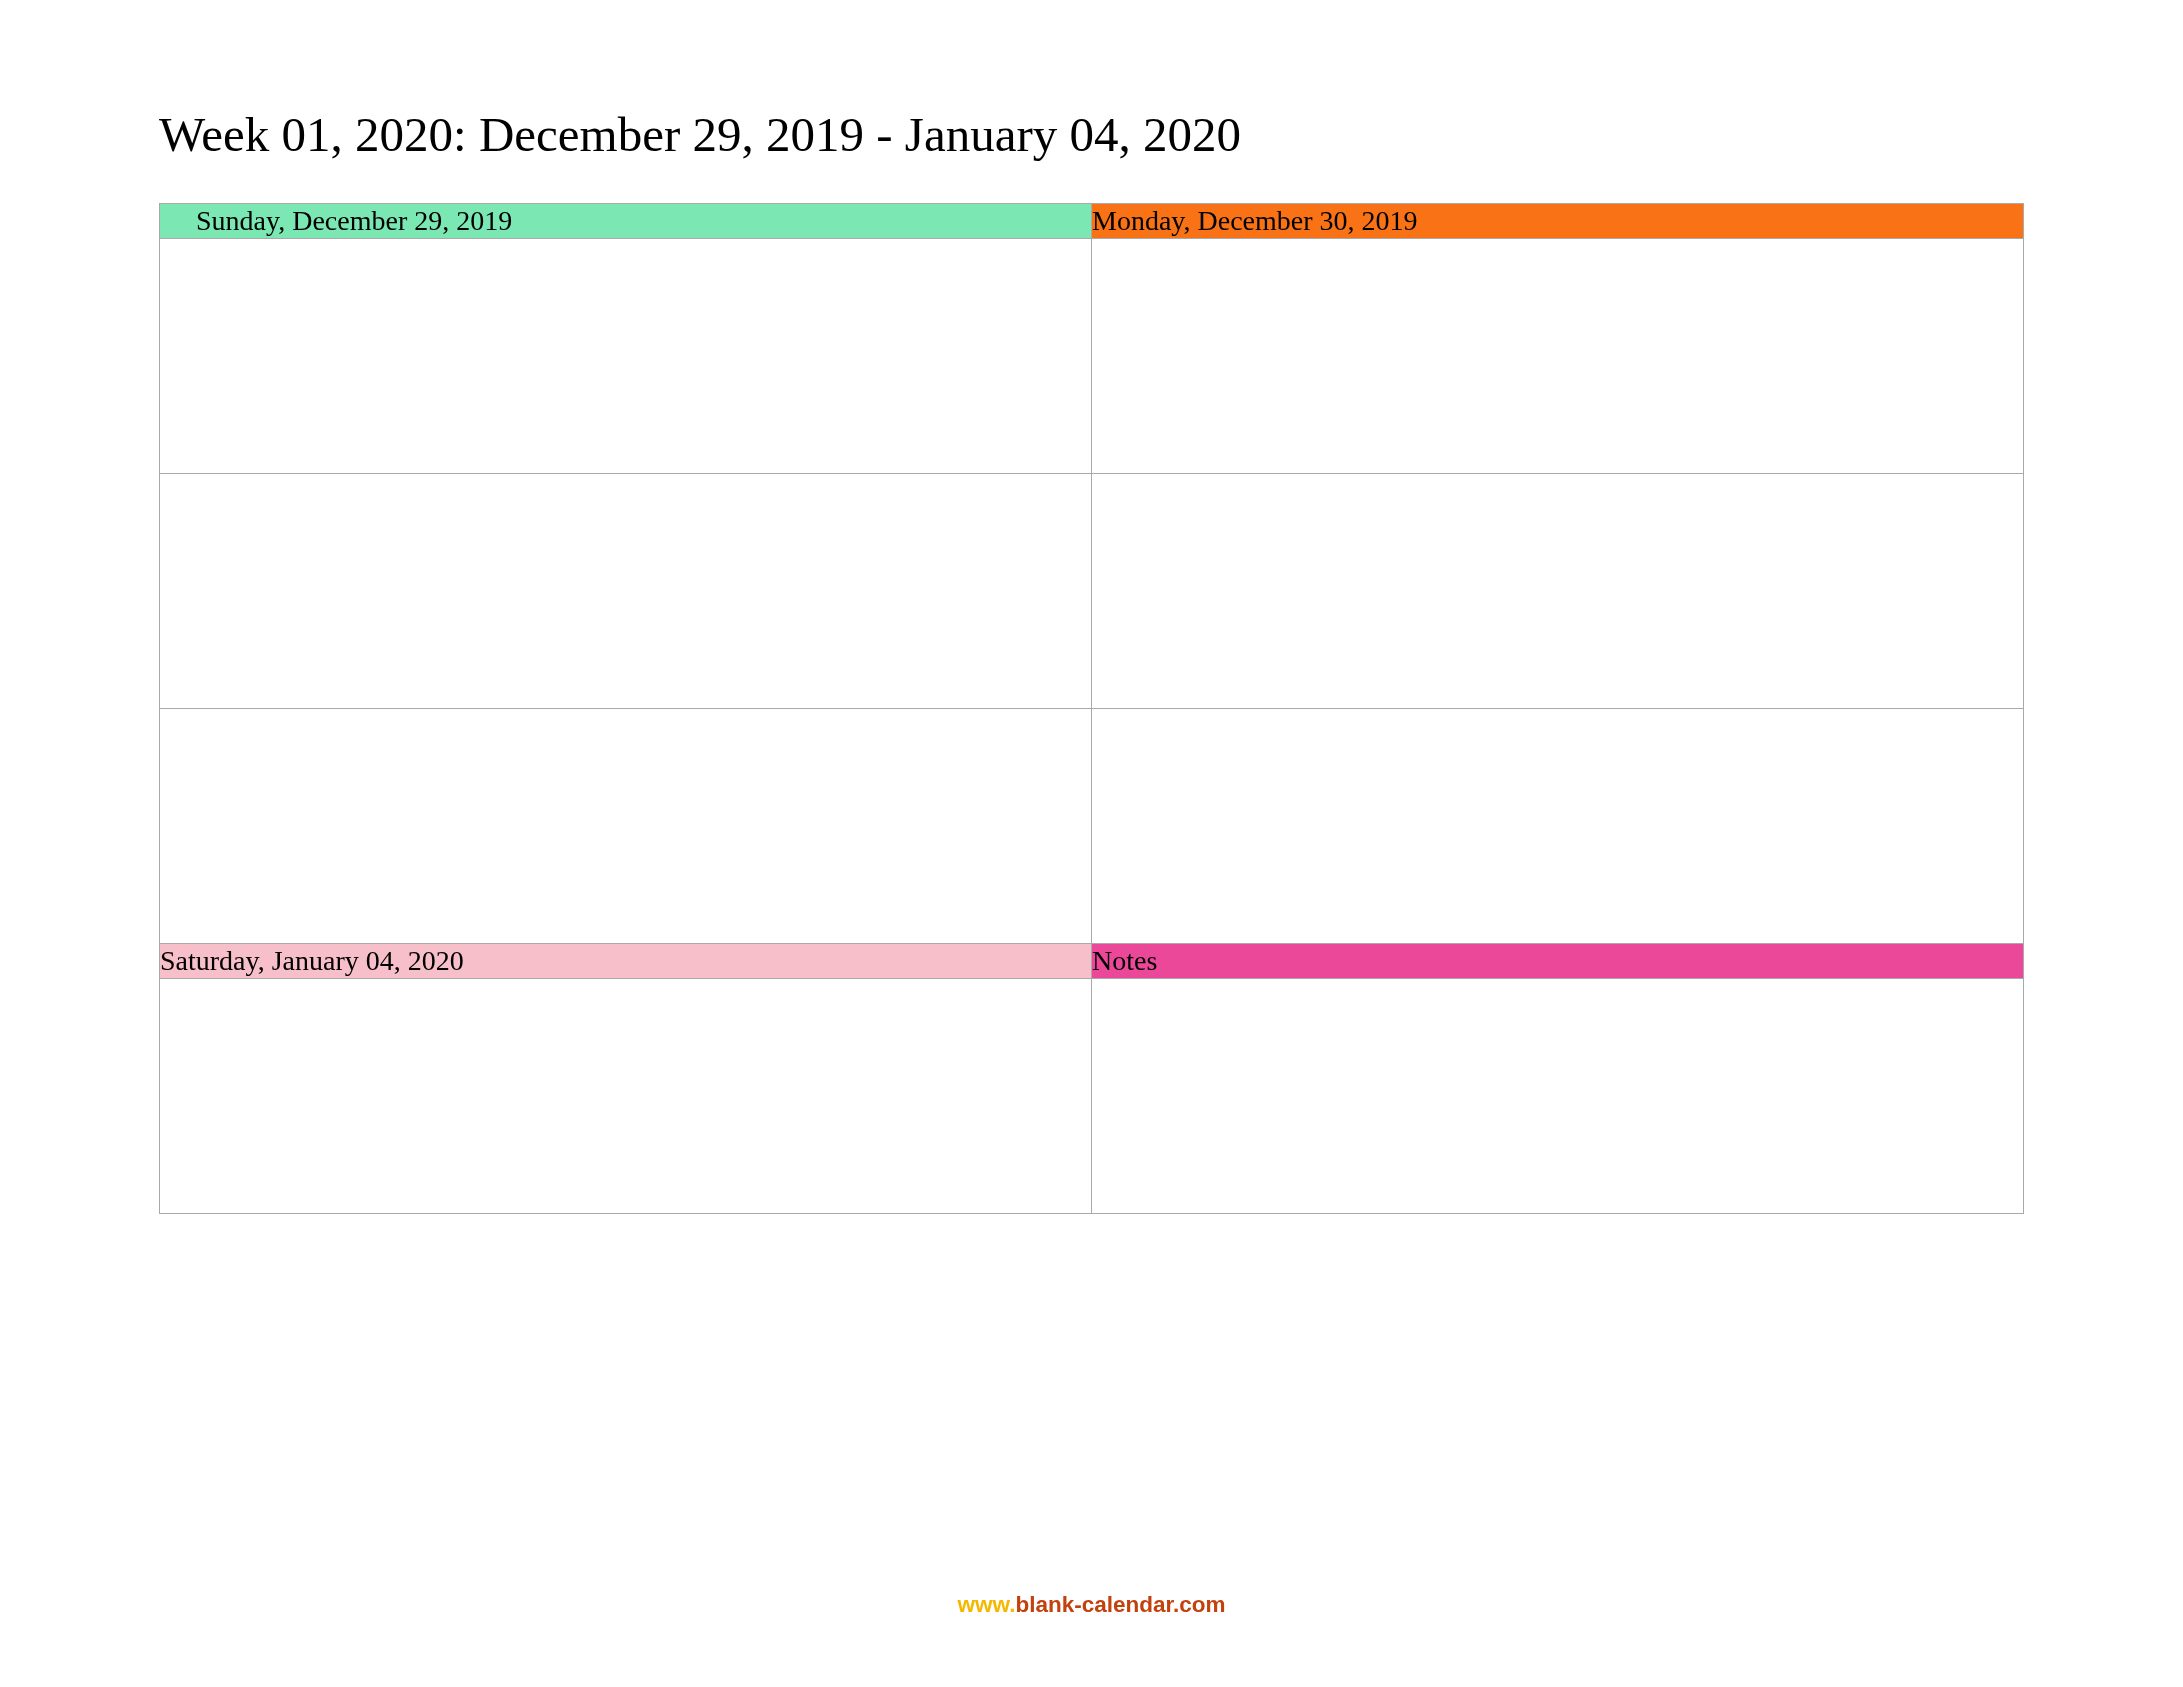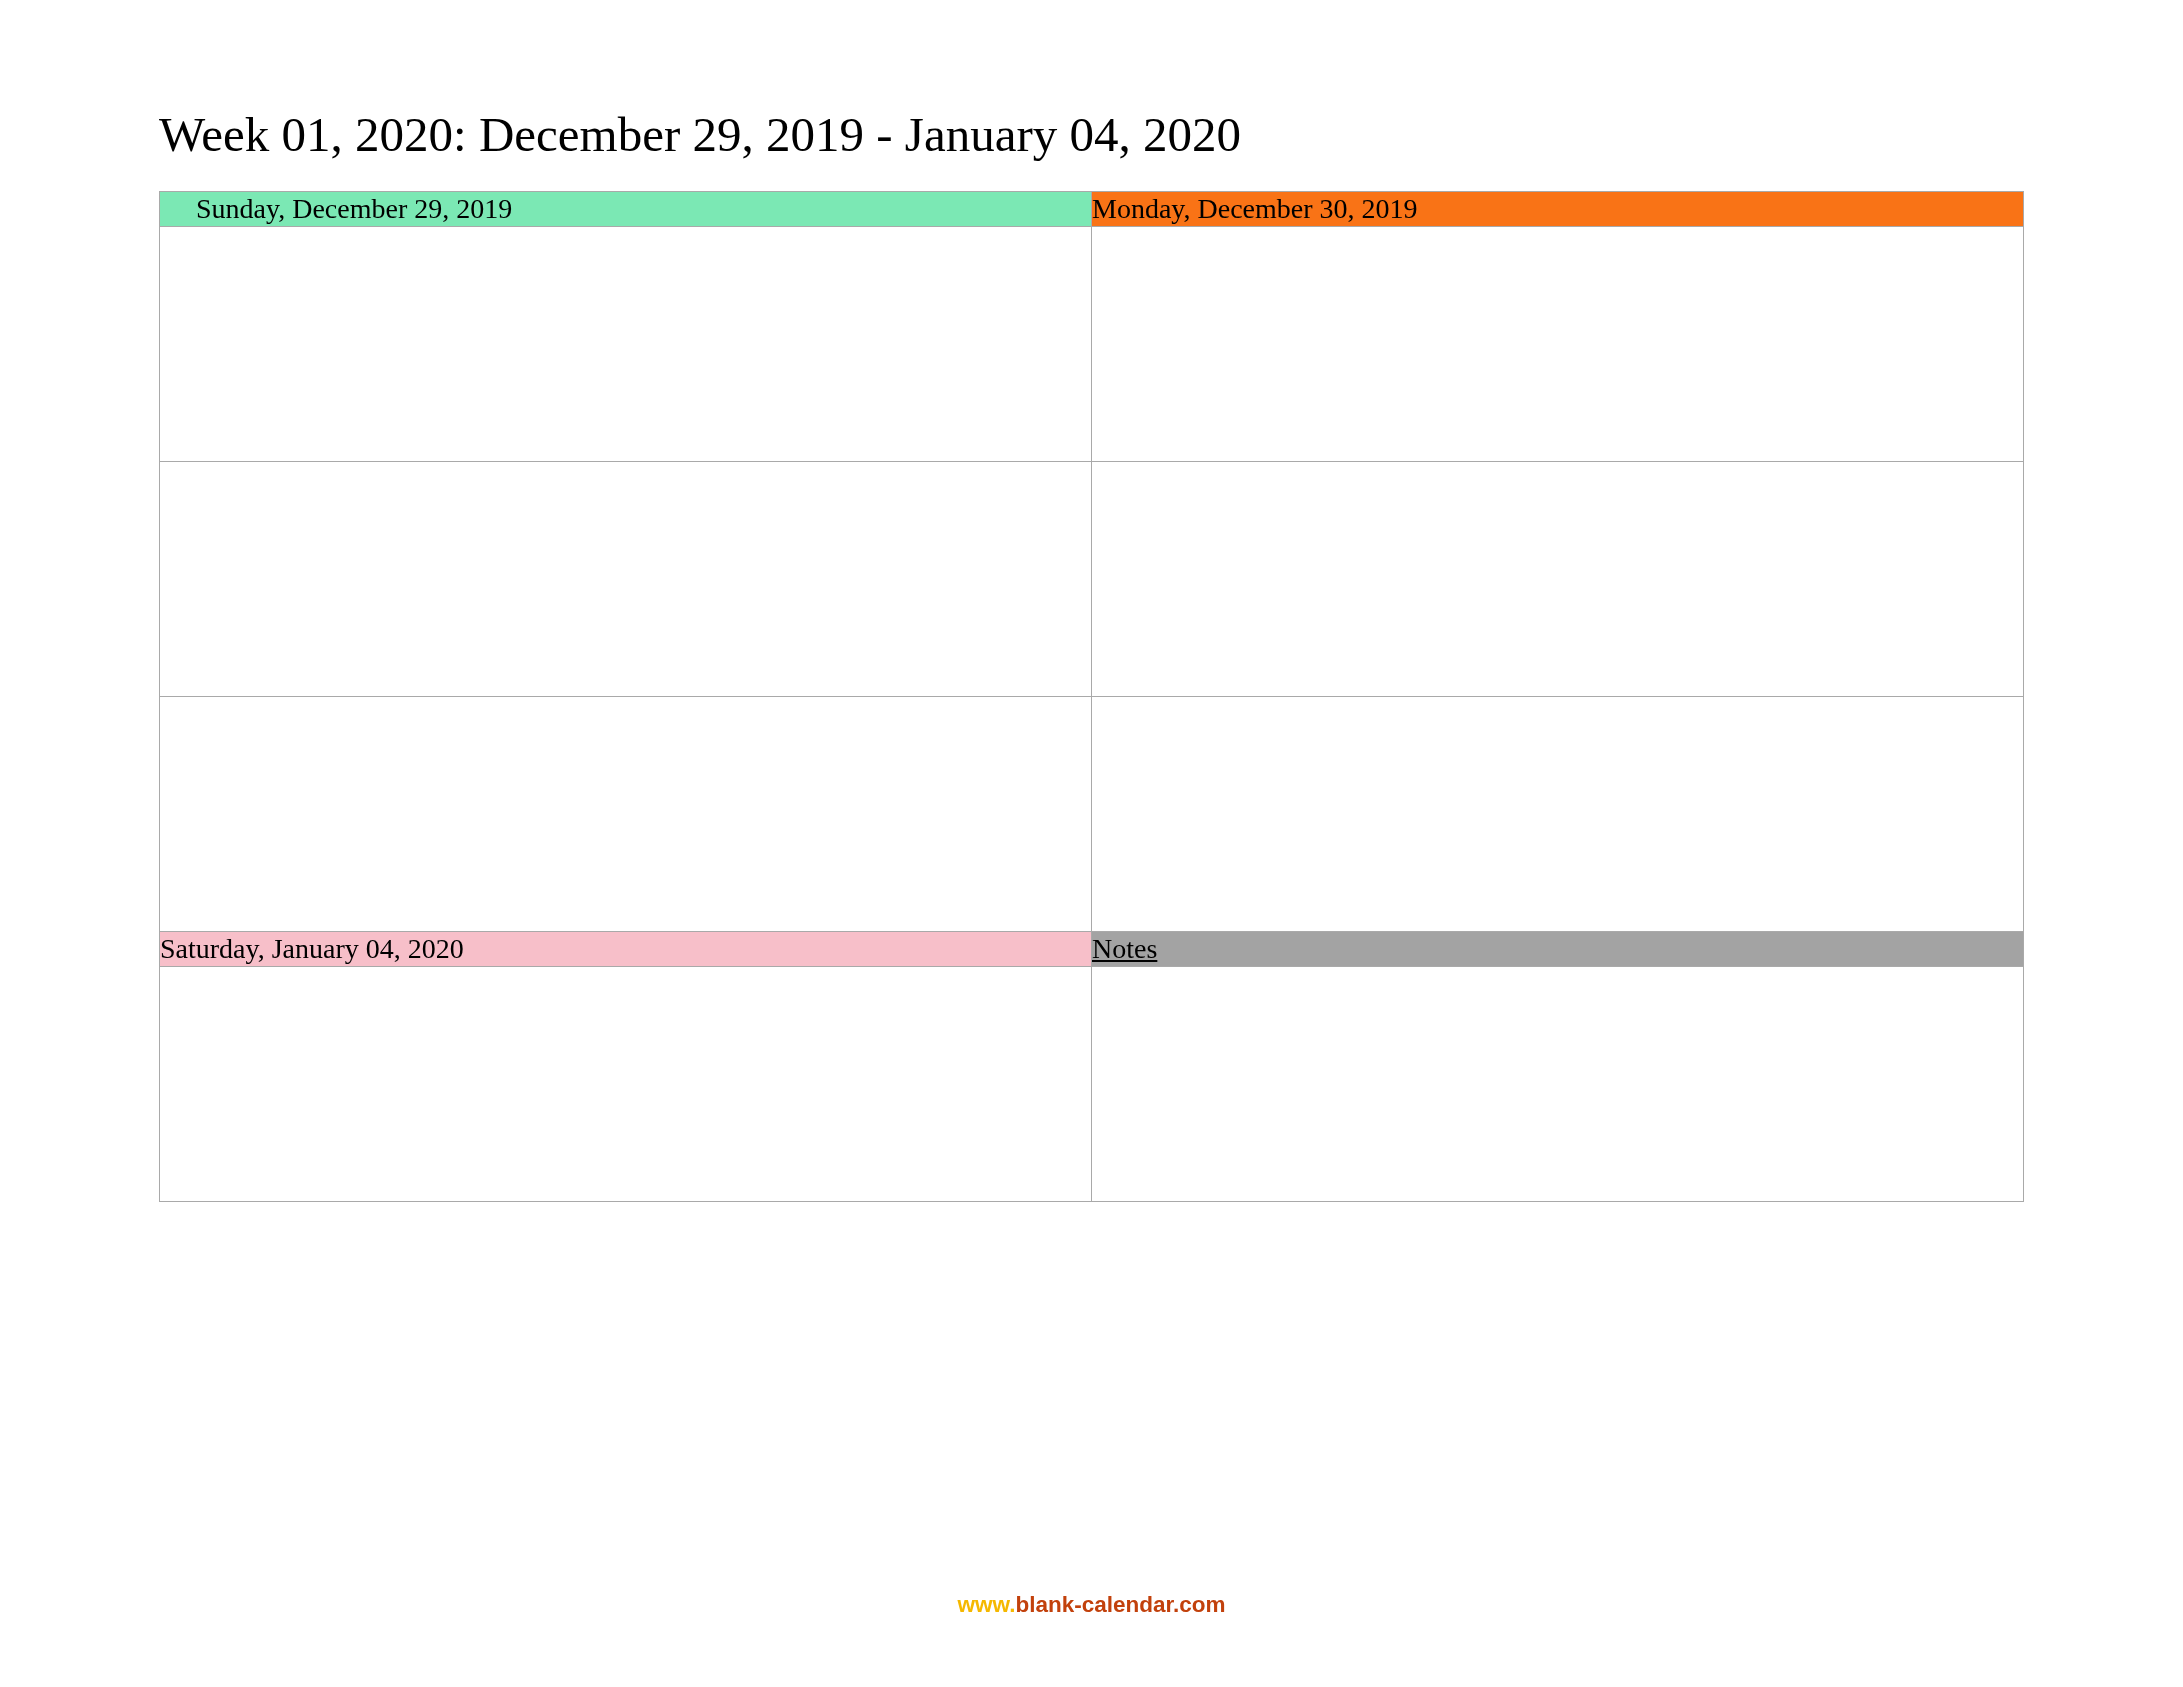--- a/index.html
+++ b/index.html
@@ -12,21 +12,21 @@
   }
   .page {
     width: 2183px;
     height: 1687px;
     position: relative;
     padding: 106px 159px 53px 159px;
   }
   .title {
     font-size: 49px;
     font-weight: normal;
-    margin: 0 0 28px 0;
+    margin: 0 0 40px 0;
     color: #000;
   }
   table.calendar {
     width: 100%;
     border-collapse: collapse;
     table-layout: fixed;
   }
   table.calendar td {
     border: 1.3px solid #a9a9a9;
     vertical-align: top;
@@ -75,21 +75,21 @@
     <tr>
       <td class="body-cell"></td>
       <td class="body-cell"></td>
     </tr>
     <tr>
       <td class="body-cell"></td>
       <td class="body-cell"></td>
     </tr>
     <tr>
       <td class="header-cell" style="background:#f7bfc9;">Saturday, January 04, 2020</td>
-      <td class="header-cell" style="background:#a3a3a3;text-decoration:underline;">Notes</td>
+      <td class="header-cell" style="background:#ec4899;">Notes</td>
     </tr>
     <tr>
       <td class="body-cell"></td>
       <td class="body-cell"></td>
     </tr>
   </tbody>
     </table>
 
   <div class="footer-link">
     <span class="www">www.</span><span class="rest">blank-calendar.com</span>

